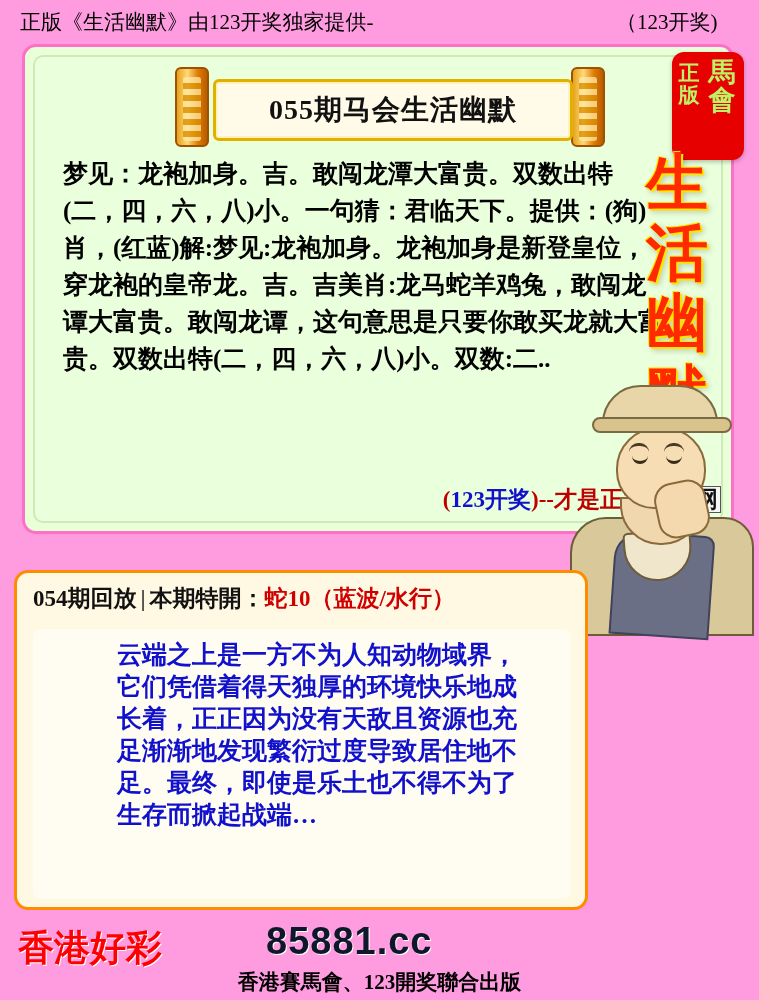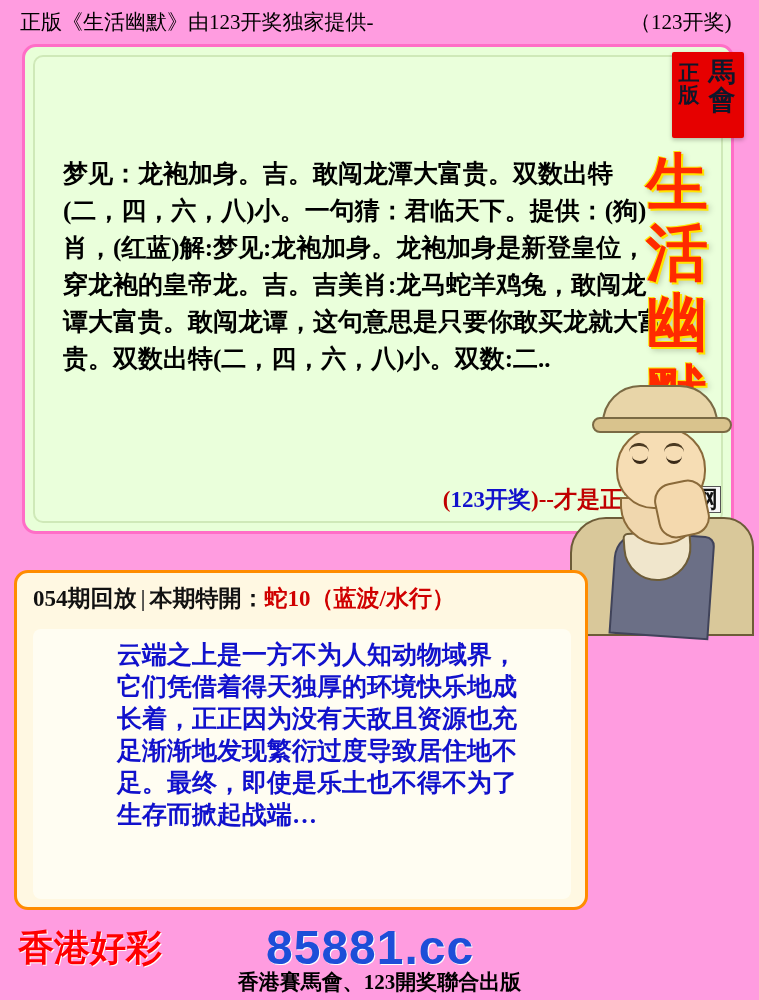--- a/index.html
+++ b/index.html
@@ -24,21 +24,21 @@
     position: absolute;
     left: 20px;
     top: 8px;
     font-size: 21px;
     color: #000;
     font-family: "Liberation Serif", serif;
     white-space: nowrap;
   }
   .topbar .right {
     position: absolute;
-    left: 630px;
+    left: 616px;
     top: 8px;
     font-size: 21px;
     color: #000;
     font-family: "Liberation Serif", serif;
     white-space: nowrap;
   }
   
   .panel {
     position: absolute;
     left: 22px;
@@ -126,25 +126,25 @@
     color: #000000;
     font-weight: bold;
     letter-spacing: 0;
   }
   
   .stamp {
     position: absolute;
     left: 672px;
     top: 52px;
     width: 72px;
-    height: 86px;
+    height: 108px;
     background: #e60000;
-    border-radius: 2px;
+    border-radius: 12px;
     box-shadow: 0 2px 4px rgba(0,0,0,.25);
-    color: #0f172a;
+    color: #bef264;
     overflow: hidden;
   }
   .stamp .s-col {
     position: absolute;
     font-family: "Liberation Serif", serif;
     font-weight: bold;
     text-align: center;
     line-height: 1.05;
   }
   .stamp .s-left {
@@ -368,23 +368,23 @@
     font-size: 36px;
     font-weight: bold;
     color: #ff0000;
     text-shadow: 1px 1px 0 #fff;
   }
   .brand .num {
     position: absolute;
     left: 252px;
     top: 0;
     font-family: "Liberation Sans", sans-serif;
-    font-size: 48px;
-    font-weight: bold;
-    color: #1d4ed8;
+    font-size: 38px;
+    font-weight: bold;
+    color: #0f172a;
     text-shadow: 1px 1px 0 #fff;
     letter-spacing: 1px;
   }
   .footnote {
     position: absolute;
     left: 0;
     right: 0;
     top: 968px;
     text-align: center;
     font-family: "Liberation Serif", serif;
@@ -397,20 +397,27 @@
 <body>
 
 <div class="topbar">
   <div class="left">正版《生活幽默》由123开奖独家提供-</div>
   <div class="right">（123开奖)</div>
 </div>
 
 <div class="panel">
   <div class="panel-inner">
 
+    <div class="scroll-wrap">
+      <div class="roller l"></div>
+      <div class="roller r"></div>
+      <div class="scroll-body">
+        <div class="scroll-title">055期马会生活幽默</div>
+      </div>
+    </div>
 
     <div class="verse">梦见：龙袍加身。吉。敢闯龙潭大富贵。双数出特(二，四，六，八)小。一句猜：君临天下。提供：(狗)肖，(红蓝)解:梦见:龙袍加身。龙袍加身是新登皇位，穿龙袍的皇帝龙。吉。吉美肖:龙马蛇羊鸡兔，敢闯龙谭大富贵。敢闯龙谭，这句意思是只要你敢买龙就大富贵。双数出特(二，四，六，八)小。双数:二..</div>
 
     <div class="panel-link">
       <span>(</span><span class="blue">123开奖</span><span>)--才是正宗六合</span><span class="boxed">网</span>
     </div>
   </div>
 </div>
 
 <div class="stamp">

